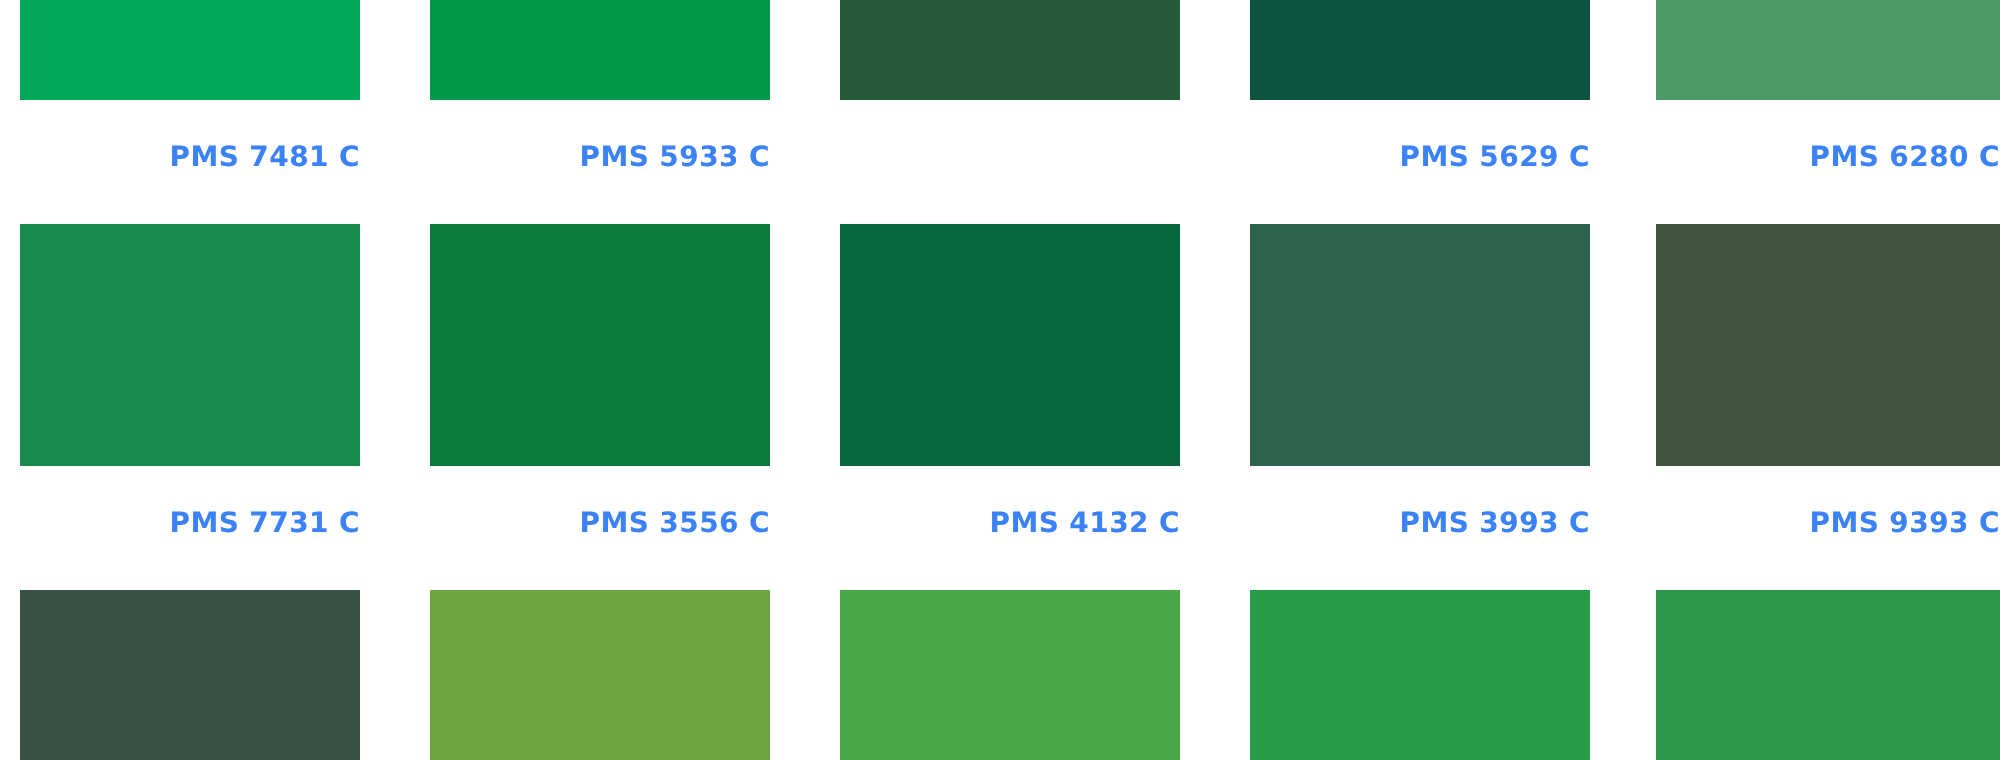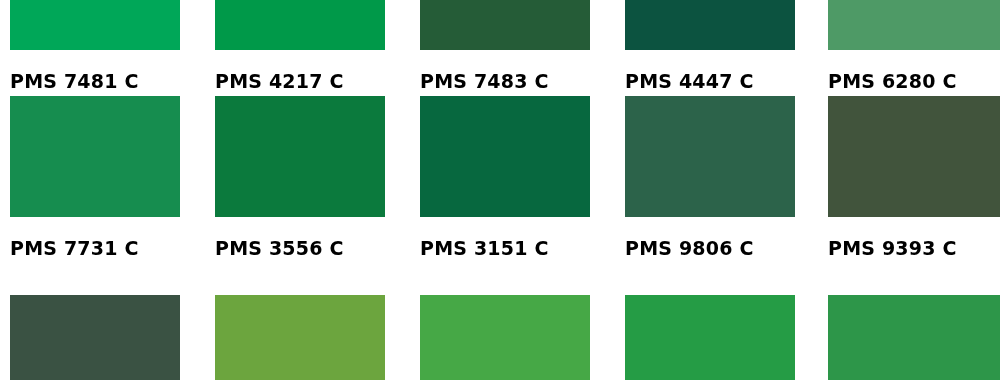--- a/index.html
+++ b/index.html
@@ -24,21 +24,21 @@
   }
 
   .swatch-row {
     position: absolute;
     left: 0;
     width: 1000px;
   }
 
   
   .swatch-row.row-0 { top: -71px; height: 192px; }
-  .swatch-row.row-1 { top: 96px; height: 192px; }
+  .swatch-row.row-1 { top: 112px; height: 192px; }
   .swatch-row.row-2 { top: 295px; height: 192px; }
 
   .swatch-cell {
     position: absolute;
     top: 0;
     width: 170px;
   }
 
   
   .swatch-cell.col-0 { left: 10px; }
@@ -49,72 +49,71 @@
 
   .swatch-chip {
     width: 100%;
     height: 121px;
     display: block;
   }
 
   .swatch-label {
     display: block;
     width: 100%;
-    text-align: left;
-    font-size: 19px;
+    text-align: right;
+    font-size: 14px;
     font-weight: bold;
     letter-spacing: 0.2px;
-    color: #000000;
+    color: #3b82f6;
     line-height: 1;
     padding-top: 22px;
     white-space: nowrap;
   }
 </style>
 </head>
 <body>
 
 <div id="swatch-grid">
     <div class="swatch-row row-0">
       <div class="swatch-cell col-0">
         <div class="swatch-chip" style="background-color: rgb(0, 167, 88);"></div>
         <span class="swatch-label">PMS 7481 C</span>
       </div>
       <div class="swatch-cell col-1">
         <div class="swatch-chip" style="background-color: rgb(0, 153, 73);"></div>
-        <span class="swatch-label">PMS 4217 C</span>
+        <span class="swatch-label">PMS 5933 C</span>
       </div>
       <div class="swatch-cell col-2">
         <div class="swatch-chip" style="background-color: rgb(37, 92, 55);"></div>
-        <span class="swatch-label">PMS 7483 C</span>
       </div>
       <div class="swatch-cell col-3">
         <div class="swatch-chip" style="background-color: rgb(12, 83, 64);"></div>
-        <span class="swatch-label">PMS 4447 C</span>
+        <span class="swatch-label">PMS 5629 C</span>
       </div>
       <div class="swatch-cell col-4">
         <div class="swatch-chip" style="background-color: rgb(78, 154, 102);"></div>
         <span class="swatch-label">PMS 6280 C</span>
       </div>
     </div>
     <div class="swatch-row row-1">
       <div class="swatch-cell col-0">
         <div class="swatch-chip" style="background-color: rgb(22, 141, 79);"></div>
         <span class="swatch-label">PMS 7731 C</span>
       </div>
       <div class="swatch-cell col-1">
         <div class="swatch-chip" style="background-color: rgb(11, 122, 61);"></div>
         <span class="swatch-label">PMS 3556 C</span>
       </div>
       <div class="swatch-cell col-2">
         <div class="swatch-chip" style="background-color: rgb(7, 104, 63);"></div>
-        <span class="swatch-label">PMS 3151 C</span>
+        <span class="swatch-label">PMS 4132 C</span>
       </div>
       <div class="swatch-cell col-3">
         <div class="swatch-chip" style="background-color: rgb(44, 99, 74);"></div>
-        <span class="swatch-label">PMS 9806 C</span>
+        <span class="swatch-label">PMS 3993 C</span>
       </div>
       <div class="swatch-cell col-4">
         <div class="swatch-chip" style="background-color: rgb(65, 84, 60);"></div>
         <span class="swatch-label">PMS 9393 C</span>
       </div>
     </div>
     <div class="swatch-row row-2">
       <div class="swatch-cell col-0">
         <div class="swatch-chip" style="background-color: rgb(58, 82, 67);"></div>
       </div>

